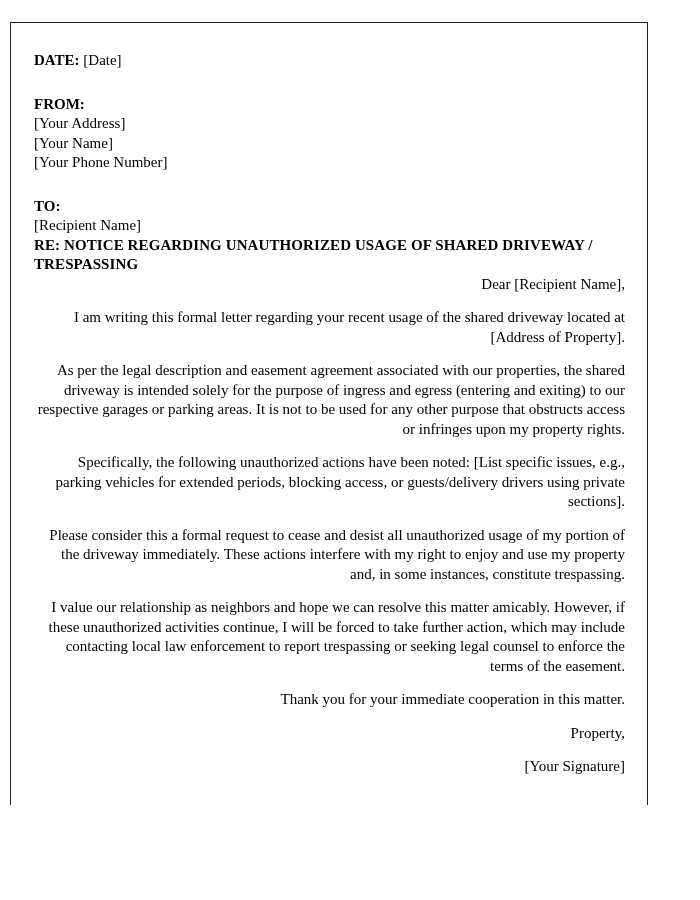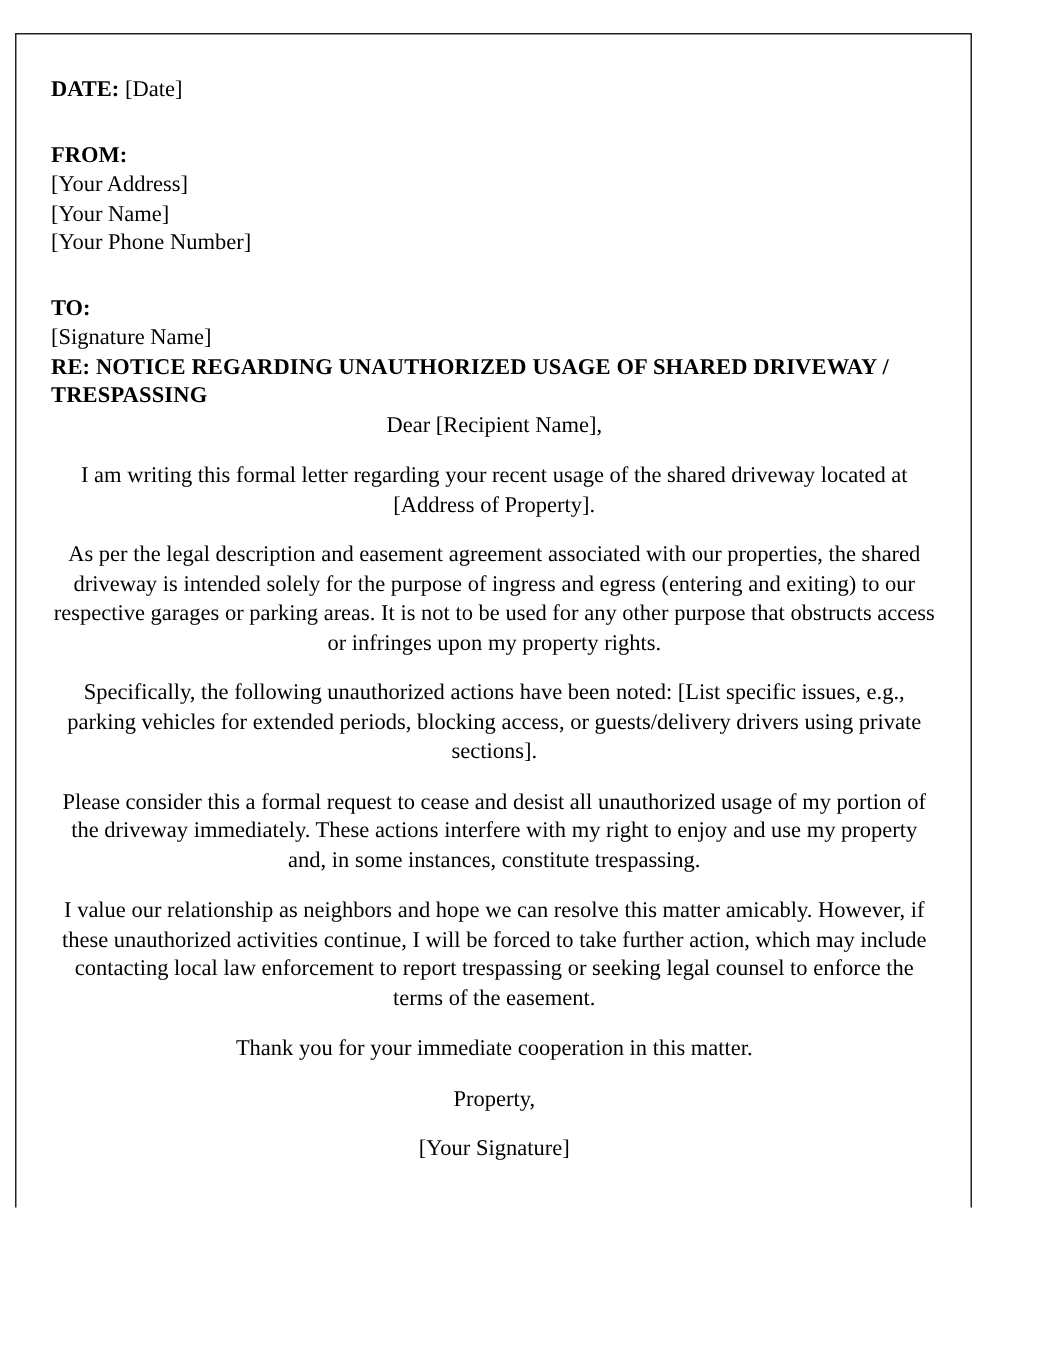--- a/index.html
+++ b/index.html
@@ -56,21 +56,21 @@
     font-size: 15px;
     line-height: 19.5px;
     margin: 0;
     letter-spacing: 0.1px;
   }
 
   .para {
     font-size: 15px;
     line-height: 19.5px;
     margin: 0;
-    text-align: center;
+    text-align: right;
   }
 
   .para + .para {
     margin-top: 14px;
   }
 
   .gap-lg {
   }
 </style>
 </head>
@@ -85,21 +85,21 @@
 
     <div class="block">
       <div class="line bold">FROM:</div>
       <div class="line">[Your Address]</div>
       <div class="line">[Your Name]</div>
       <div class="line">[Your Phone Number]</div>
     </div>
 
     <div class="block">
       <div class="line bold">TO:</div>
-      <div class="line">[Signature Name]</div>
+      <div class="line">[Recipient Name]</div>
     </div>
 
     <div class="subject gap-lg">RE: NOTICE REGARDING UNAUTHORIZED USAGE OF SHARED DRIVEWAY / TRESPASSING</div>
 
     <p class="para gap-lg">Dear [Recipient Name],</p>
 
     <p class="para">I am writing this formal letter regarding your recent usage of the shared driveway located at [Address of Property].</p>
     <p class="para">As per the legal description and easement agreement associated with our properties, the shared driveway is intended solely for the purpose of ingress and egress (entering and exiting) to our respective garages or parking areas. It is not to be used for any other purpose that obstructs access or infringes upon my property rights.</p>
     <p class="para">Specifically, the following unauthorized actions have been noted: [List specific issues, e.g., parking vehicles for extended periods, blocking access, or guests/delivery drivers using private sections].</p>
     <p class="para">Please consider this a formal request to cease and desist all unauthorized usage of my portion of the driveway immediately. These actions interfere with my right to enjoy and use my property and, in some instances, constitute trespassing.</p>

